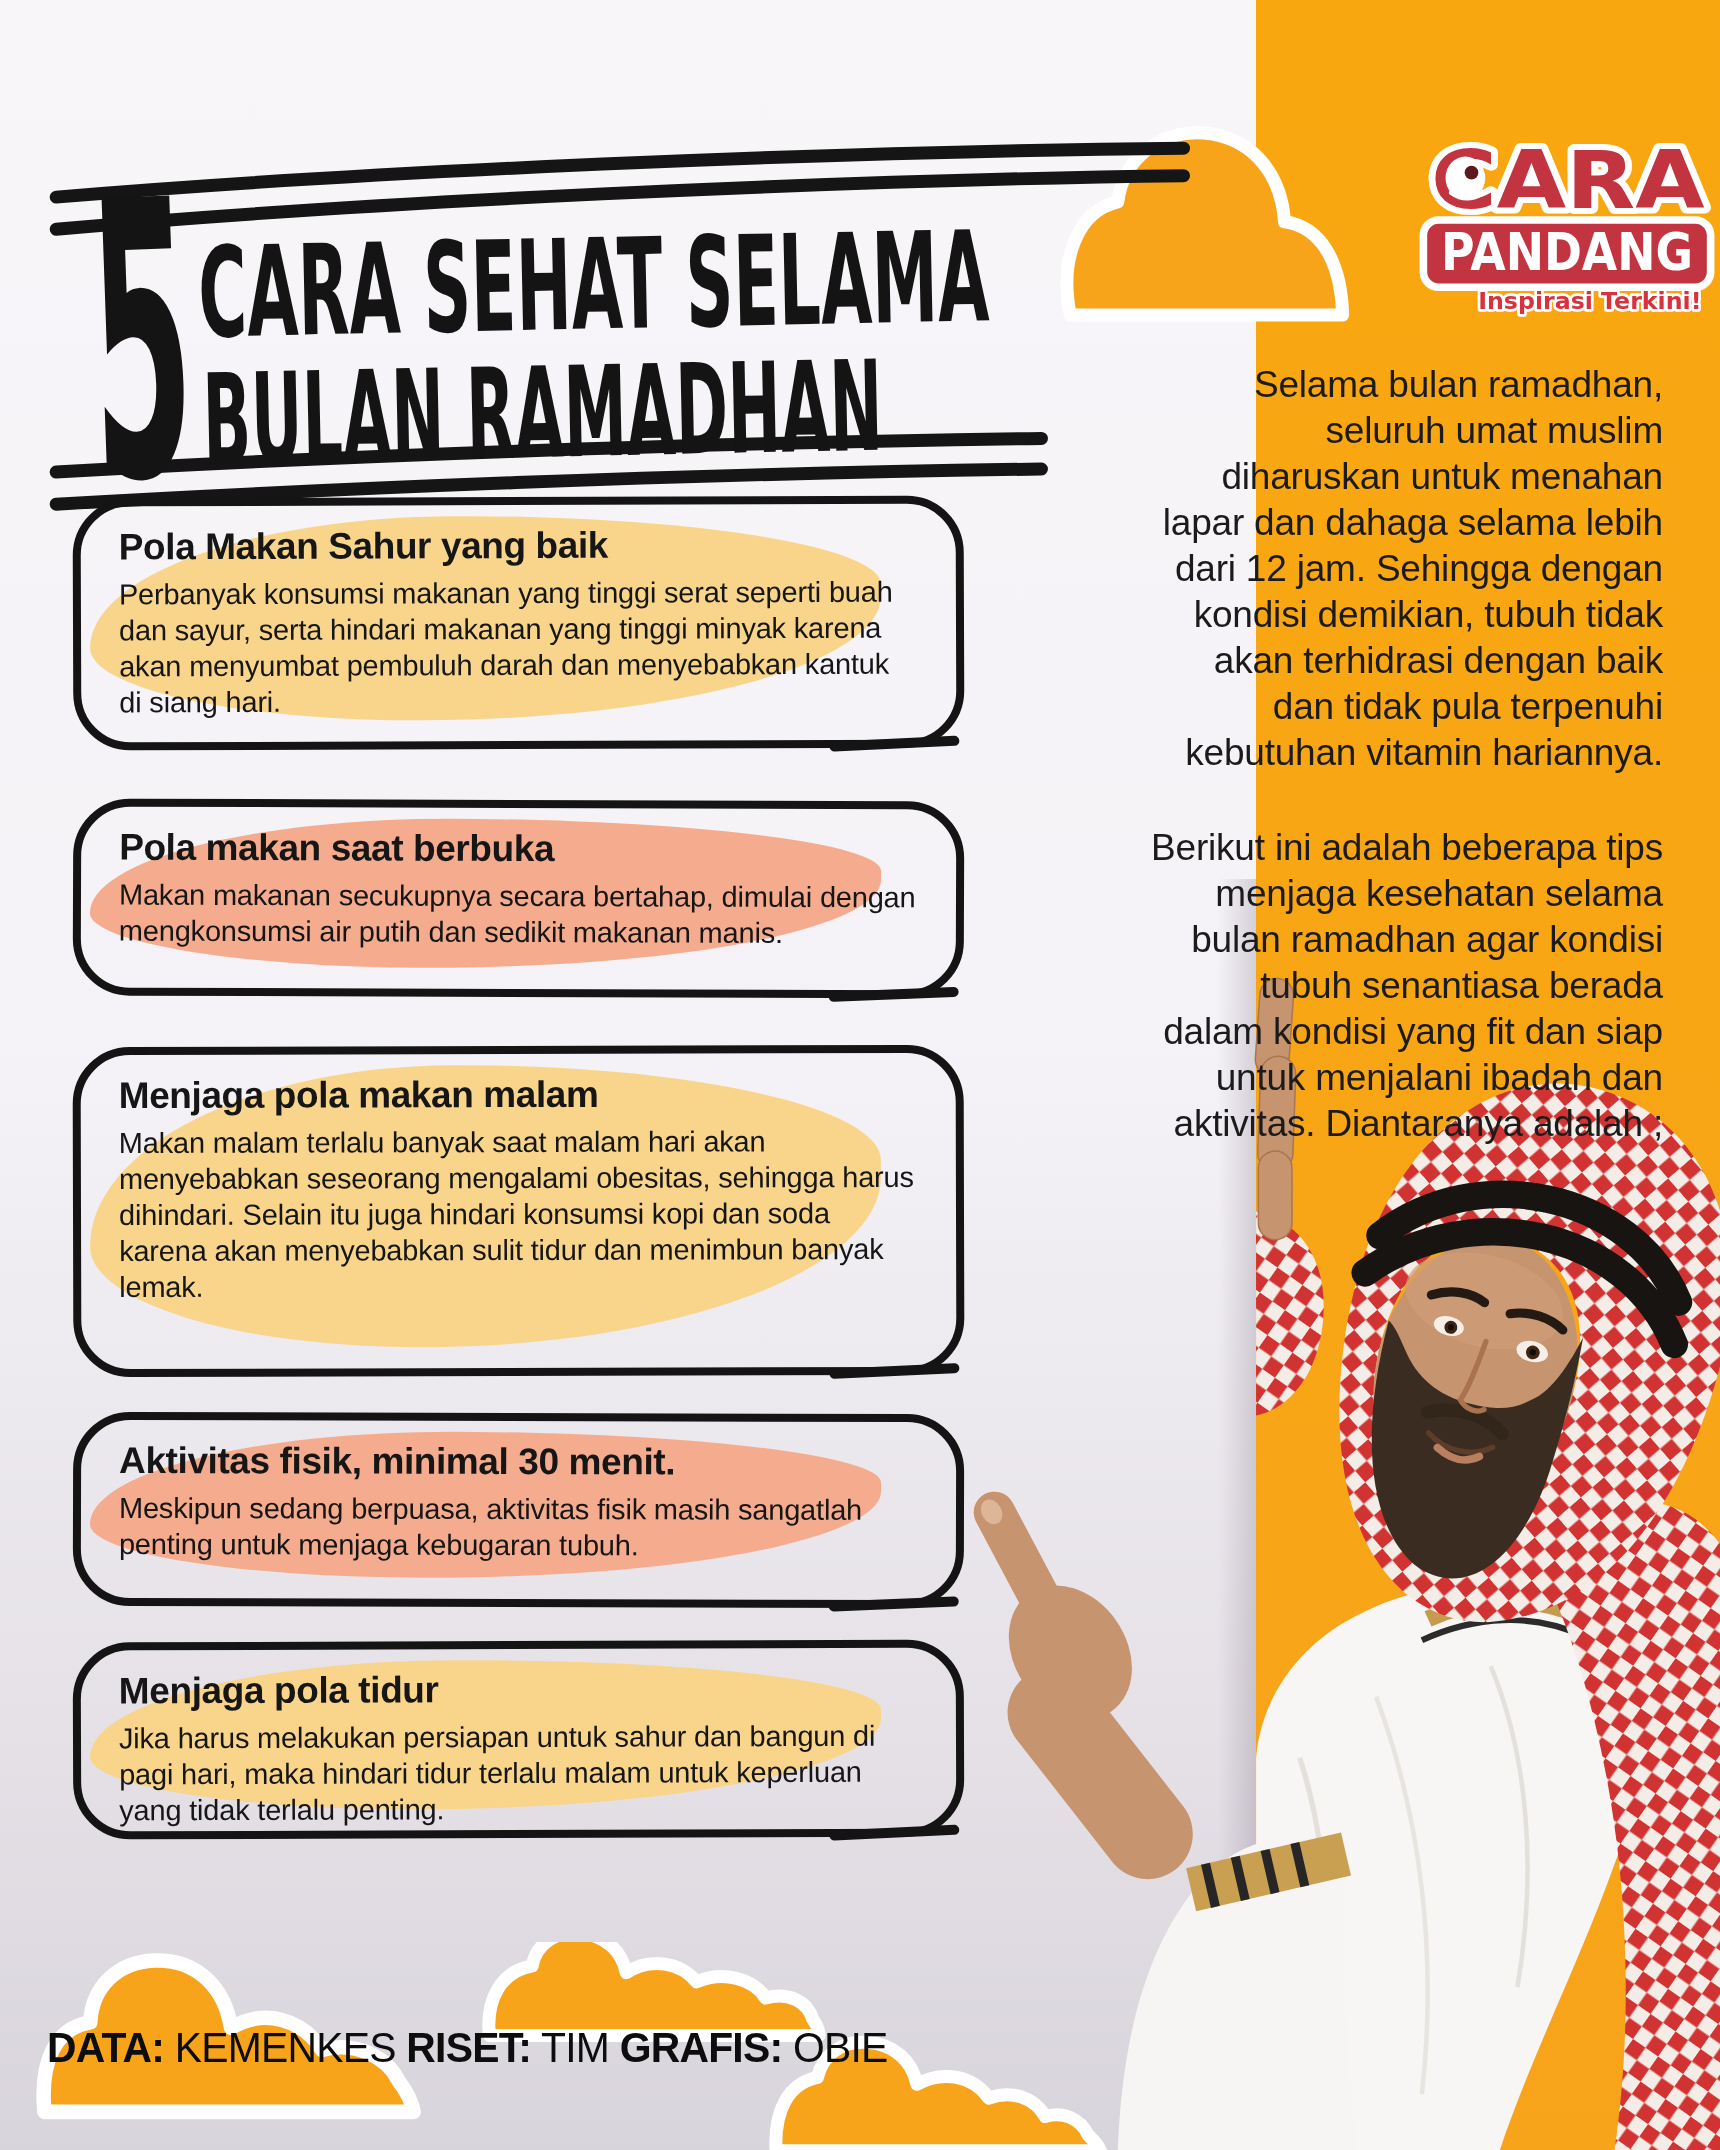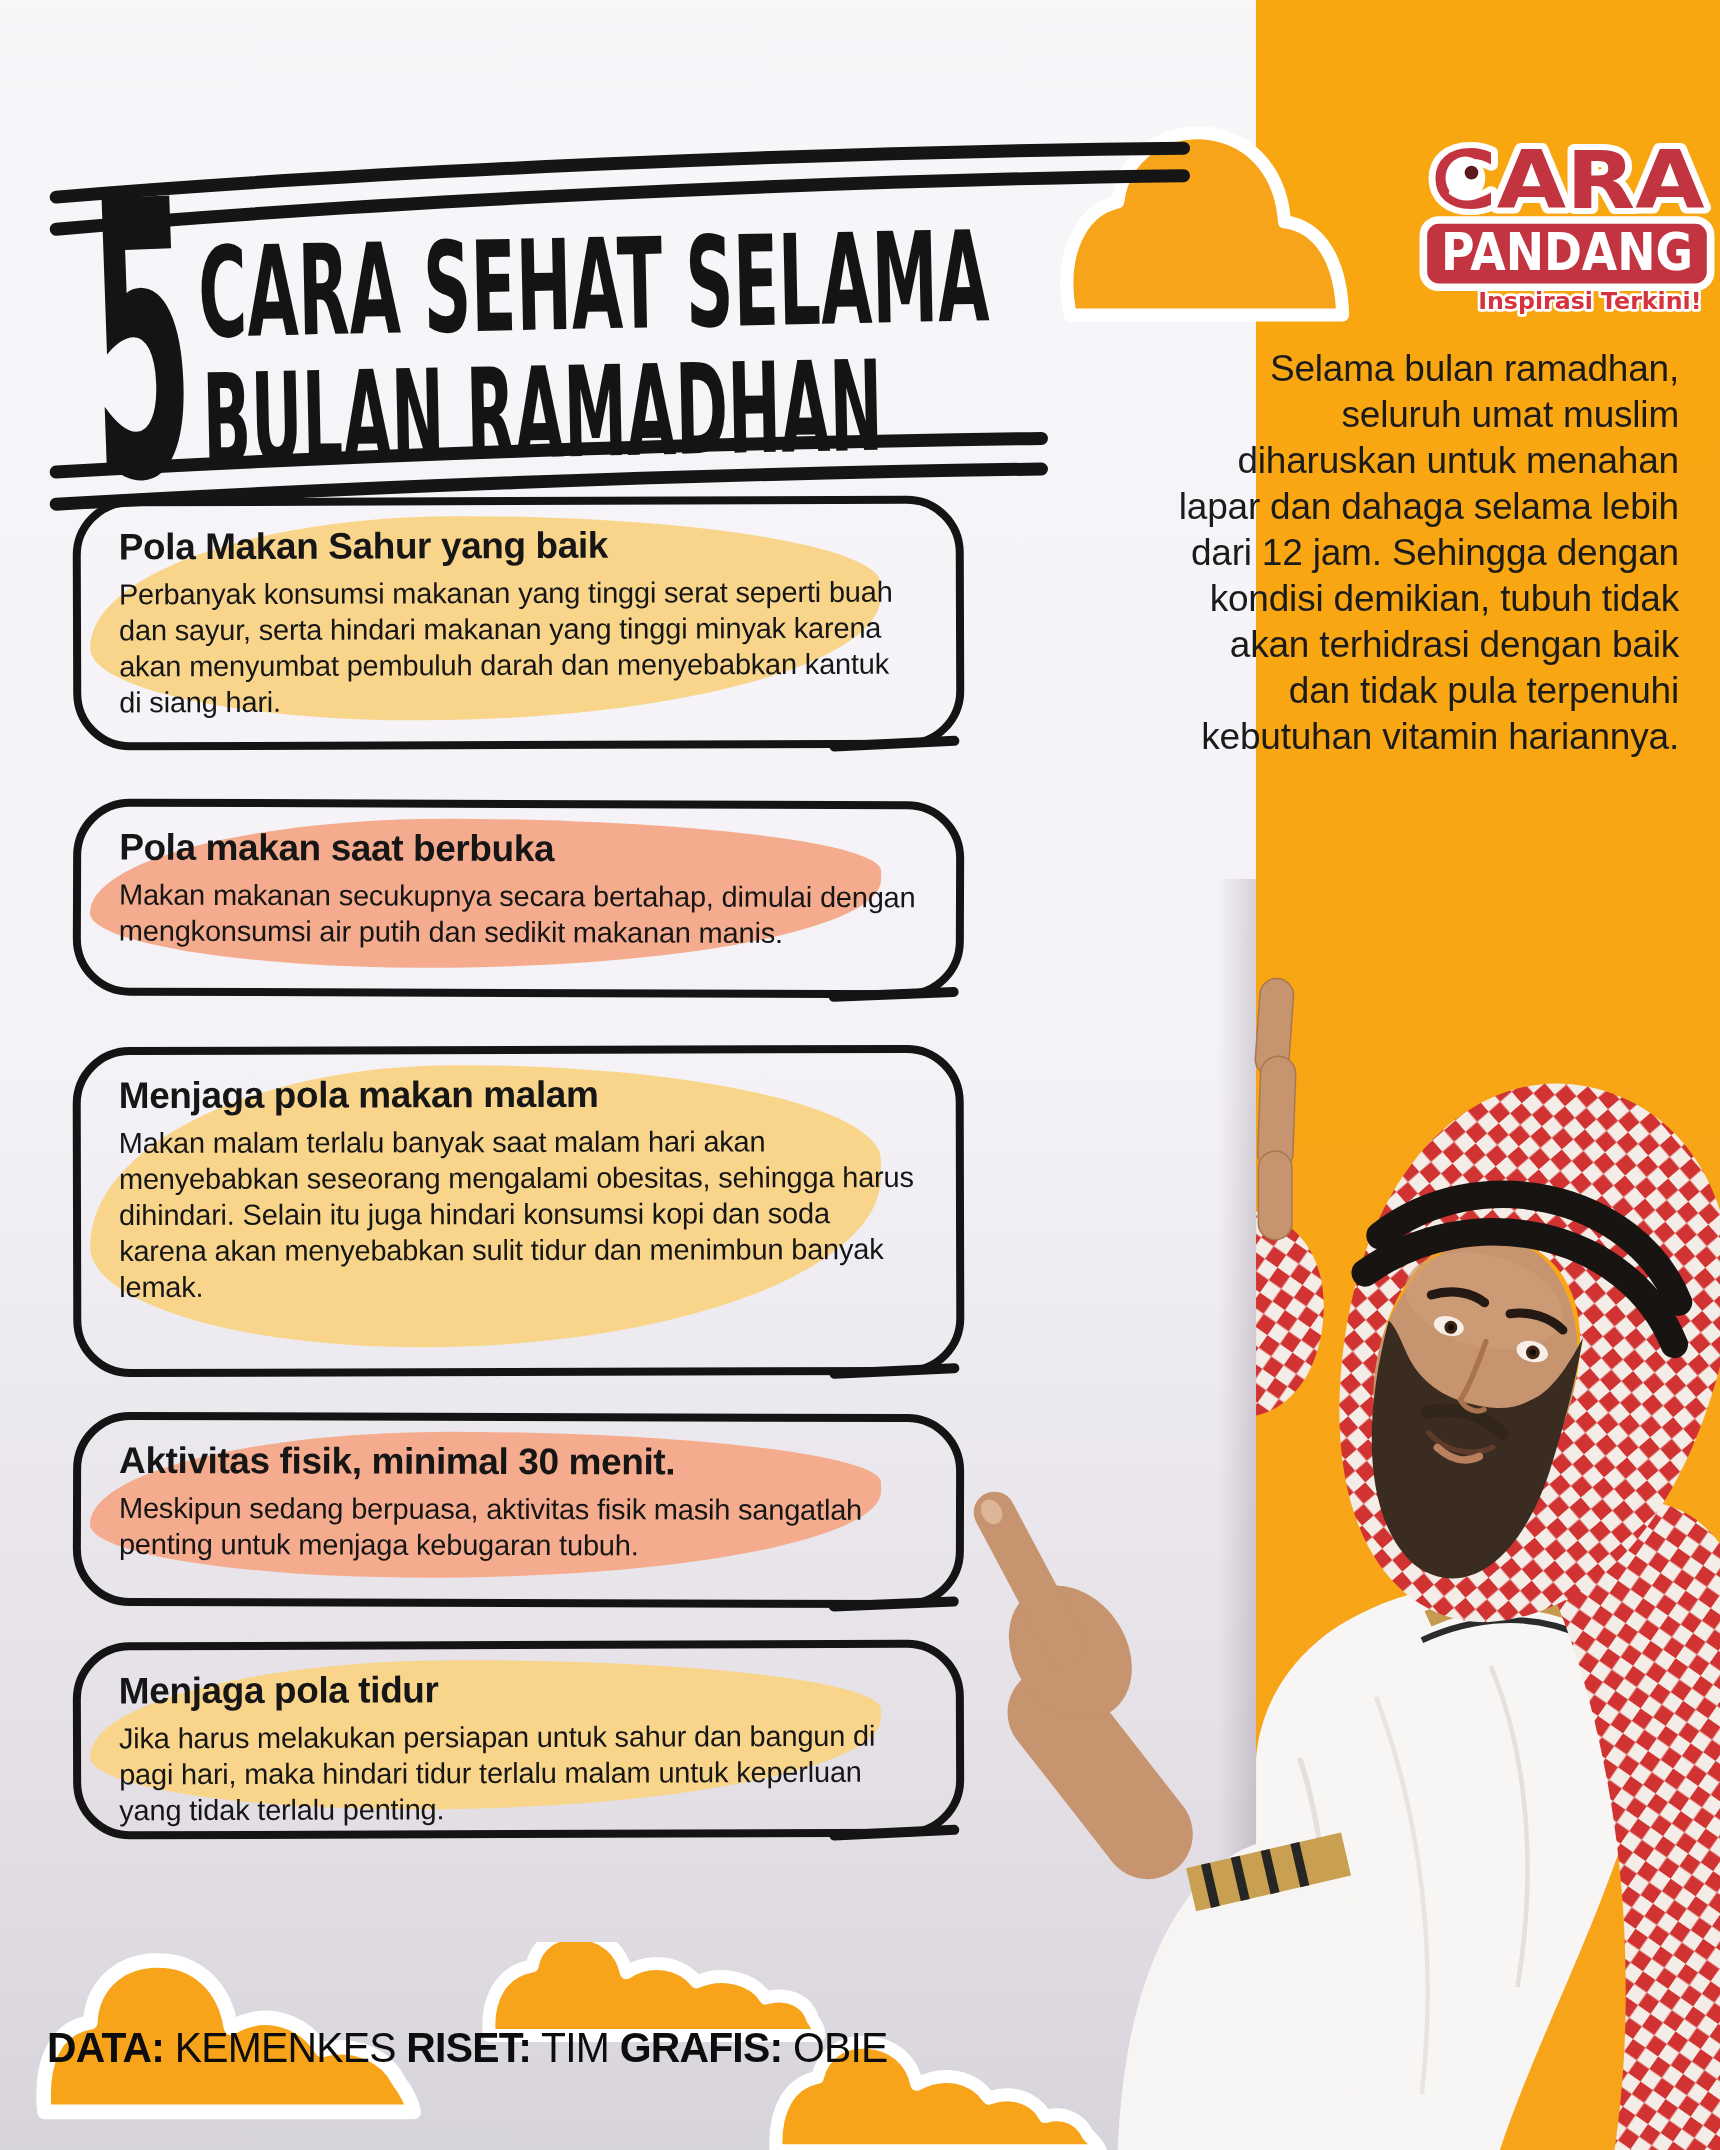--- a/index.html
+++ b/index.html
@@ -27,21 +27,21 @@
   .tip h3{position:relative;z-index:1;margin:0;font-size:37px;font-weight:bold;letter-spacing:-0.4px;}
   .tip p{position:relative;z-index:1;margin:7.6px 0 0 0;font-size:29px;line-height:36px;letter-spacing:-0.2px;}
   .tip1{top:497px;height:252px;transform:rotate(-0.2deg);}
   .tip2{top:800px;height:197px;transform:rotate(0.2deg);}
   .tip3{top:1046px;height:330px;transform:rotate(-0.15deg);}
   .tip4{top:1413px;height:194px;transform:rotate(0.15deg);}
   .tip5{top:1641px;height:197px;transform:rotate(-0.2deg);}
 
   
   .right-col{position:absolute;left:826px;top:346px;width:853px;z-index:2;}
-  .right-col p{margin:0;font-size:37px;line-height:46px;text-align:right;white-space:pre-line;
+  .right-col p{margin:16px;font-size:37px;line-height:46px;text-align:right;white-space:pre-line;
        letter-spacing:-0.2px;color:#1b1b1b;}
   .right-col .p2{position:absolute;top:463px;right:0;width:853px;}
 
   
   .footer{position:absolute;left:47px;top:2023px;z-index:2;font-size:43px;white-space:nowrap;
        transform:scaleX(.95);transform-origin:left;letter-spacing:-0.8px;color:#0d0d0d;}
   .footer .b{font-weight:bold;}
 
   
   .logo-svg{position:absolute;left:1414px;top:126px;z-index:3;}
@@ -203,20 +203,27 @@
   <div class="right-col">
     <p>Selama bulan ramadhan,
 seluruh umat muslim
 diharuskan untuk menahan
 lapar dan dahaga selama lebih
 dari 12 jam. Sehingga dengan
 kondisi demikian, tubuh tidak
 akan terhidrasi dengan baik
 dan tidak pula terpenuhi
 kebutuhan vitamin hariannya.</p>
+    <p class="p2">Berikut ini adalah beberapa tips
+menjaga kesehatan selama
+bulan ramadhan agar kondisi
+tubuh senantiasa berada
+dalam kondisi yang fit dan siap
+untuk menjalani ibadah dan
+aktivitas. Diantaranya adalah ;</p>
   </div>
 
   <div class="tip tip1 layer2">
     <div class="blob hl-yellow"></div>
     <h3>Pola Makan Sahur yang baik</h3>
     <p>Perbanyak konsumsi makanan yang tinggi serat seperti buah dan sayur, serta hindari makanan yang tinggi minyak karena akan menyumbat pembuluh darah dan menyebabkan kantuk di siang hari.</p>
   </div>
   <div class="tip tip2 layer2">
     <div class="blob hl-salmon"></div>
     <h3>Pola makan saat berbuka</h3>

